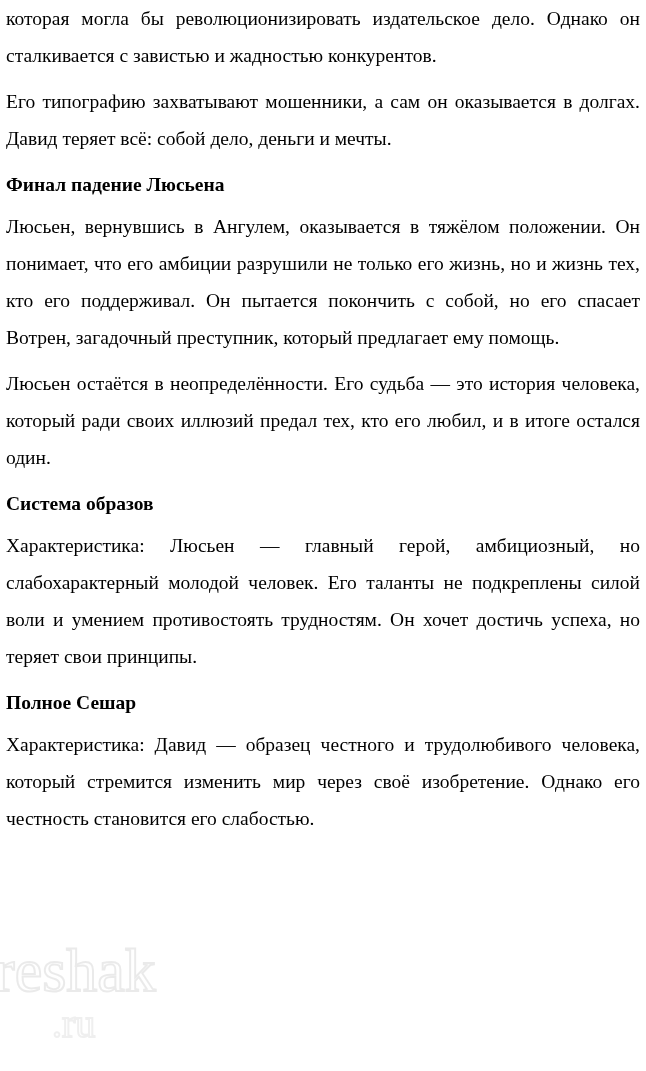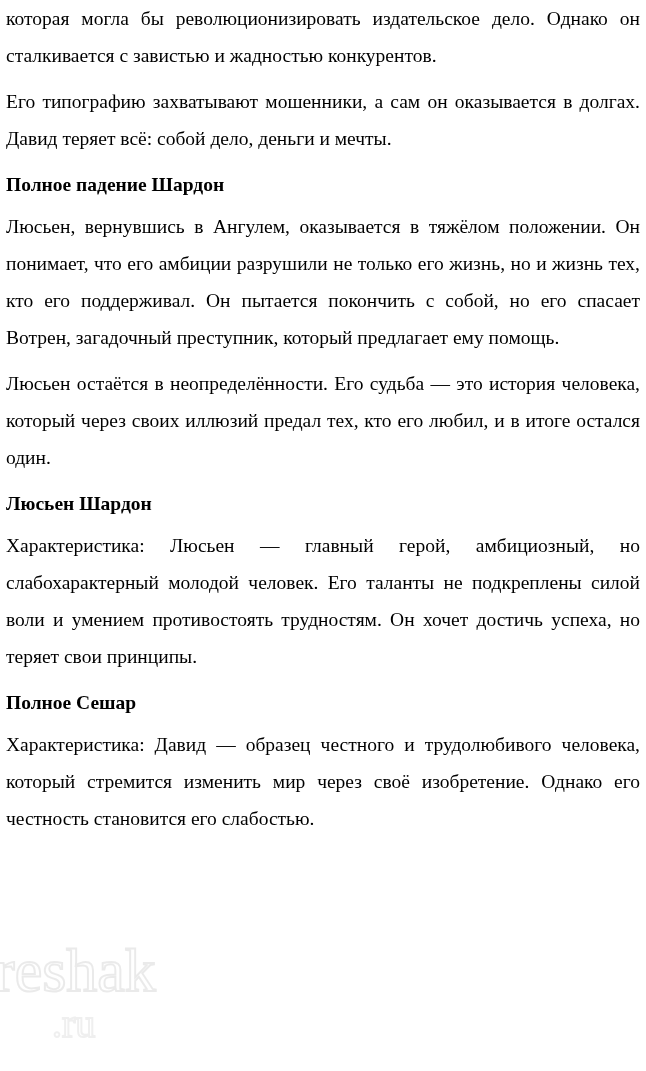--- a/index.html
+++ b/index.html
@@ -59,29 +59,29 @@
 </style>
 </head>
 <body>
 
 <div class="page">
 
   <p class="para first">которая могла бы революционизировать издательское дело. Однако он сталкивается с завистью и жадностью конкурентов.</p>
 
   <p class="para">Его типографию захватывают мошенники, а сам он оказывается в долгах. Давид теряет всё: собой дело, деньги и мечты.</p>
 
-  <h3 class="heading">Полное падение Шардон</h3>
+  <h3 class="heading">Финал падение Люсьена</h3>
 
   <p class="para">Люсьен, вернувшись в Ангулем, оказывается в тяжёлом положении. Он понимает, что его амбиции разрушили не только его жизнь, но и жизнь тех, кто его поддерживал. Он пытается покончить с собой, но его спасает Вотрен, загадочный преступник, который предлагает ему помощь.</p>
 
 
-  <p class="para">Люсьен остаётся в неопределённости. Его судьба — это история человека, который через своих иллюзий предал тех, кто его любил, и в итоге остался один.</p>
+  <p class="para">Люсьен остаётся в неопределённости. Его судьба — это история человека, который ради своих иллюзий предал тех, кто его любил, и в итоге остался один.</p>
 
+  <h3 class="heading">Система образов</h3>
 
-  <h3 class="heading">Люсьен Шардон</h3>
 
   <p class="para"><span class="lead">Характеристика</span><span>: Люсьен — главный герой, амбициозный, но слабохарактерный молодой человек. Его таланты не подкреплены силой воли и умением противостоять трудностям. Он хочет достичь успеха, но теряет свои принципы.</span></p>
 
 
   <h3 class="heading">Полное Сешар</h3>
 
   <p class="para"><span class="lead">Характеристика</span><span>: Давид — образец честного и трудолюбивого человека, который стремится изменить мир через своё изобретение. Однако его честность становится его слабостью.</span></p>
 
   <div class="watermark">
     <svg width="250" height="120" viewBox="0 0 250 120" xmlns="http://www.w3.org/2000/svg">

